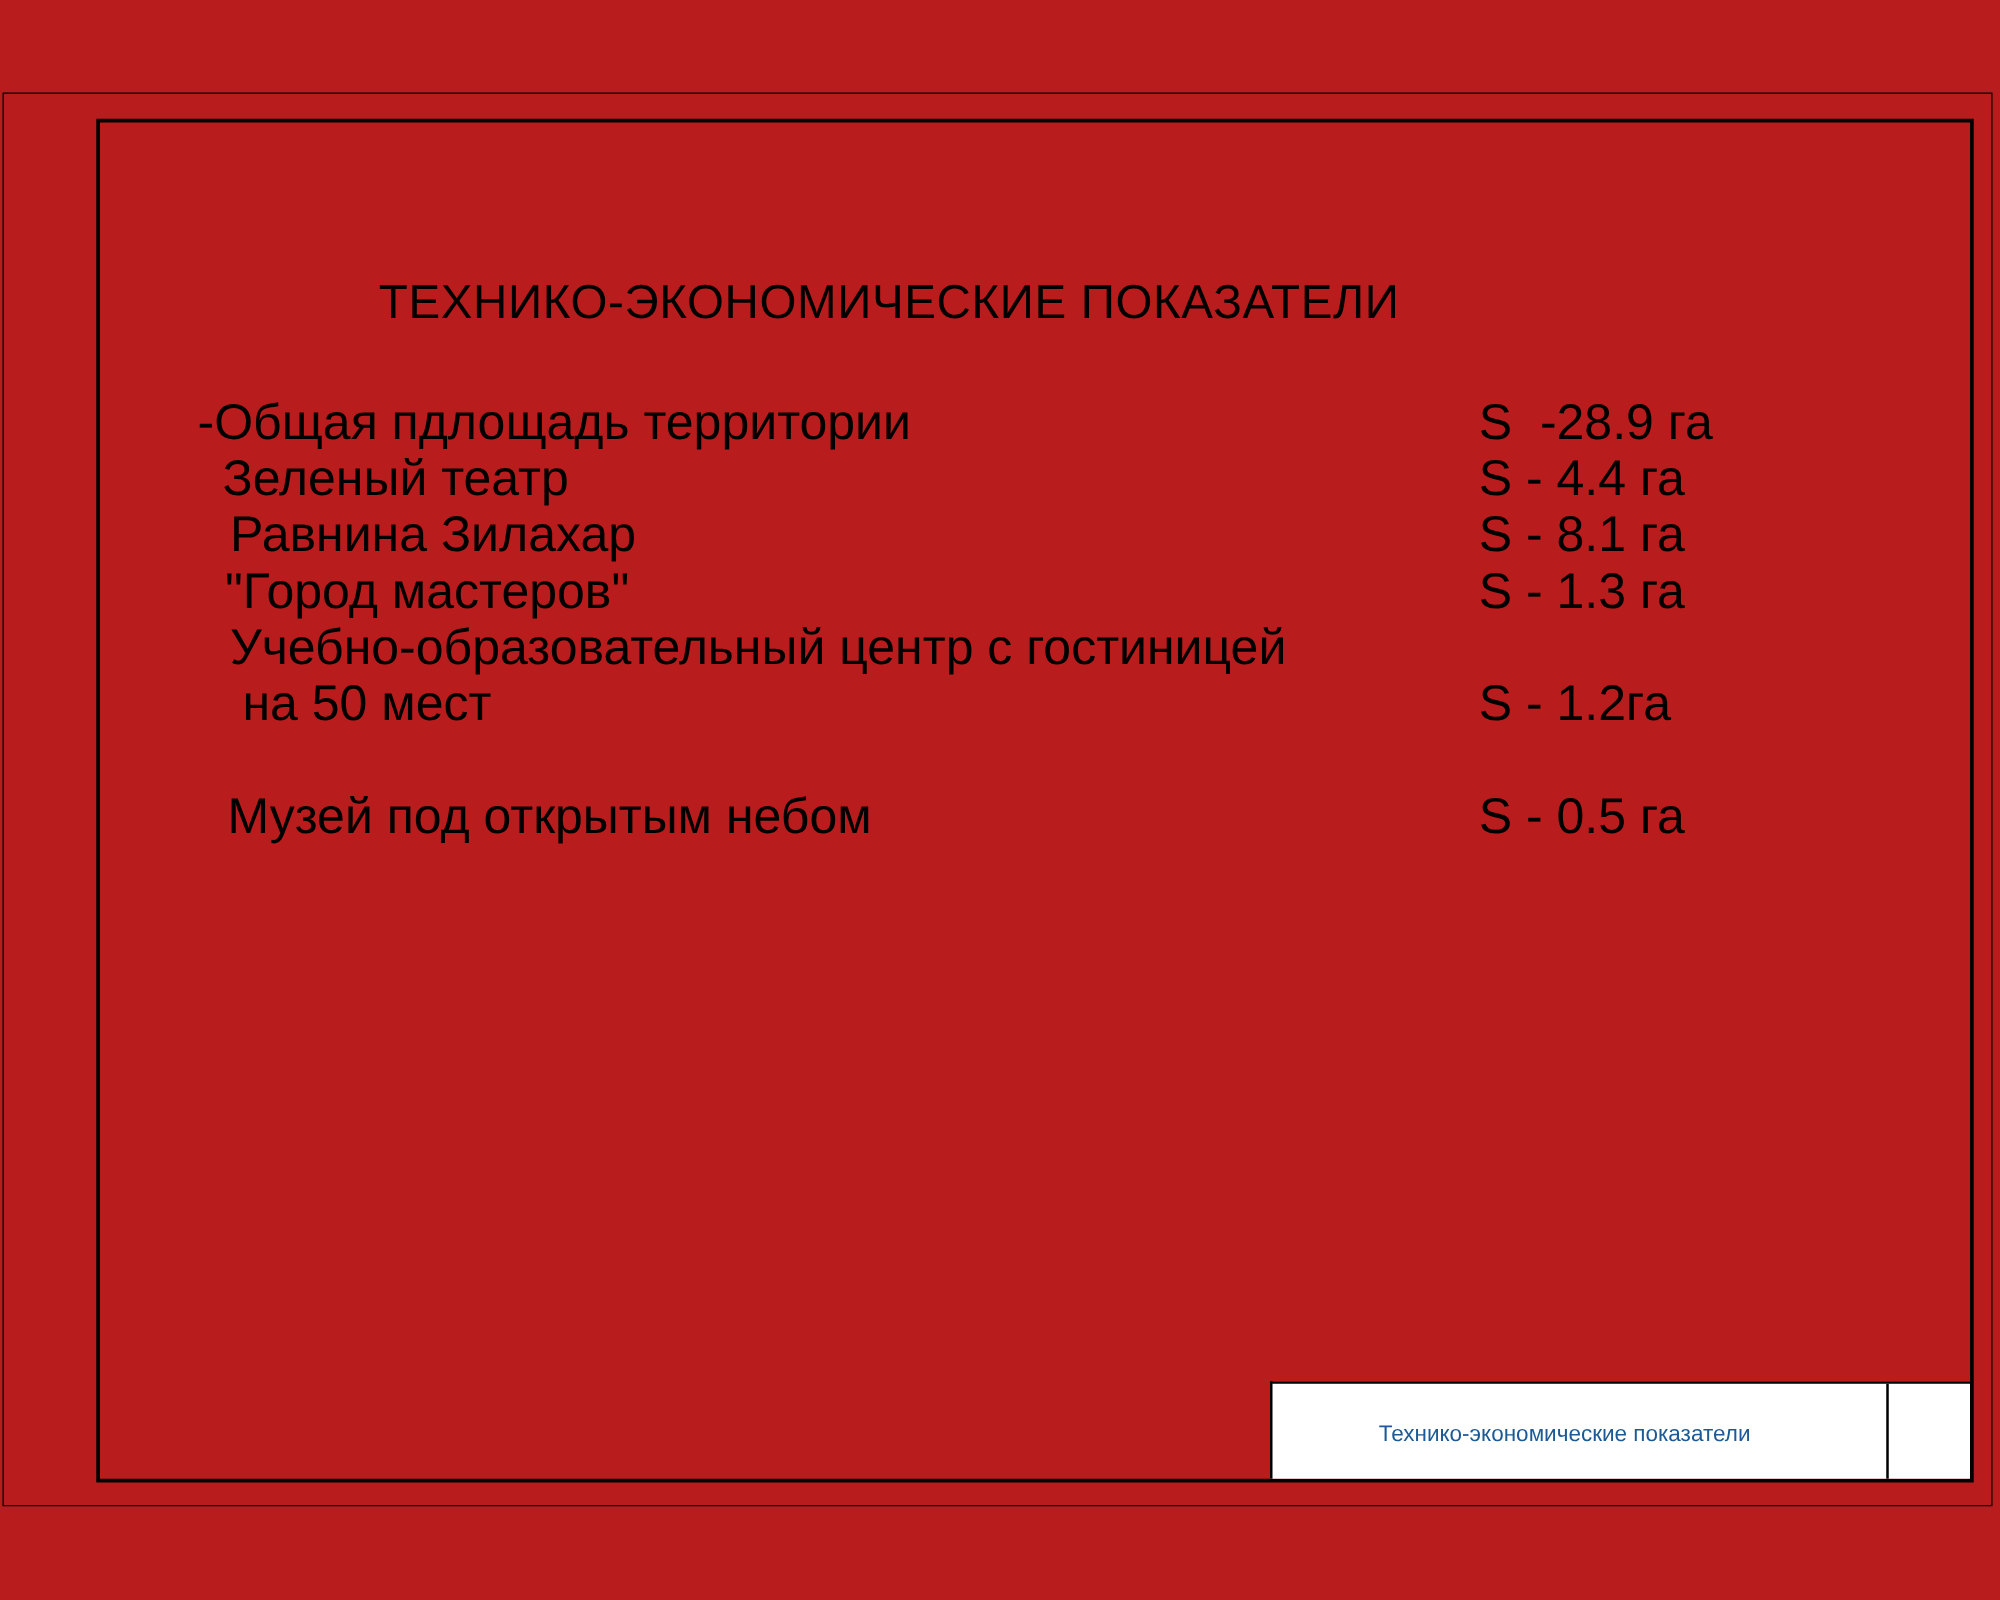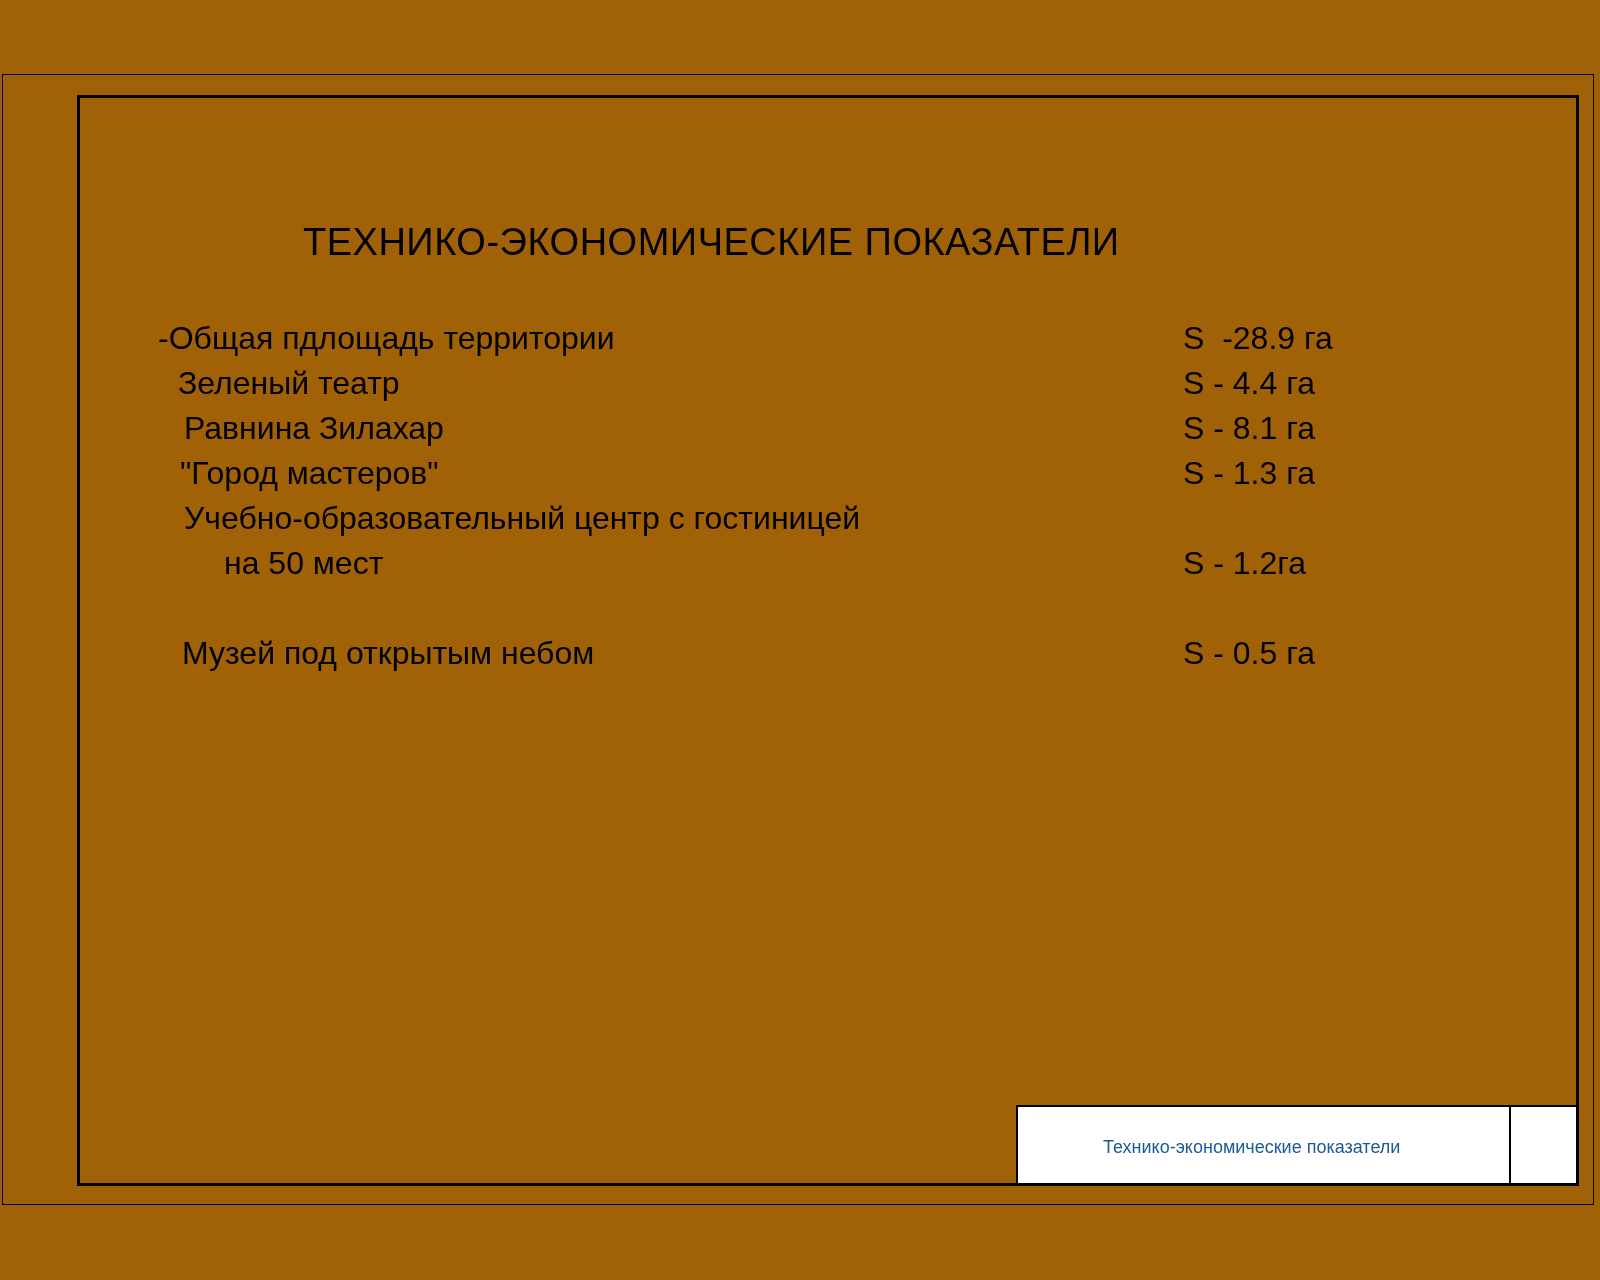--- a/index.html
+++ b/index.html
@@ -4,21 +4,21 @@
 <style>
   html, body {
     margin: 0;
     padding: 0;
     background: #ffffff;
   }
   .canvas {
     position: relative;
     width: 1600px;
     height: 1280px;
-    background: #a16207;
+    background: #b91c1c;
     overflow: hidden;
     font-family: "Liberation Sans", sans-serif;
     color: #000000;
   }
   .outer-border {
     position: absolute;
     left: 2px;
     top: 74px;
     width: 1592px;
     height: 1131px;
@@ -41,21 +41,21 @@
     font-size: 38px;
     line-height: 42px;
     letter-spacing: 0.5px;
     white-space: nowrap;
   }
   .row {
     position: absolute;
     left: 0;
     width: 100%;
     height: 46px;
-    font-size: 32px;
+    font-size: 40px;
     line-height: 44px;
   }
   .row .label {
     position: absolute;
     white-space: pre;
   }
   .row .value {
     position: absolute;
     left: 1183px;
     white-space: pre;
@@ -117,21 +117,21 @@
     <span class="label" style="left:180px">"Город мастеров"</span>
     <span class="value">S - 1.3 га</span>
   </div>
 
   <div class="row" style="top:496px">
     <span class="label" style="left:184px">Учебно-образовательный центр с гостиницей</span>
     <span class="value"></span>
   </div>
 
   <div class="row" style="top:541px">
-    <span class="label" style="left:224px">на 50 мест</span>
+    <span class="label" style="left:194px">на 50 мест</span>
     <span class="value">S - 1.2га</span>
   </div>
 
 
   <div class="row" style="top:631px">
     <span class="label" style="left:182px">Музей под открытым небом</span>
     <span class="value">S - 0.5 га</span>
   </div>
 
   <div class="title-block">

